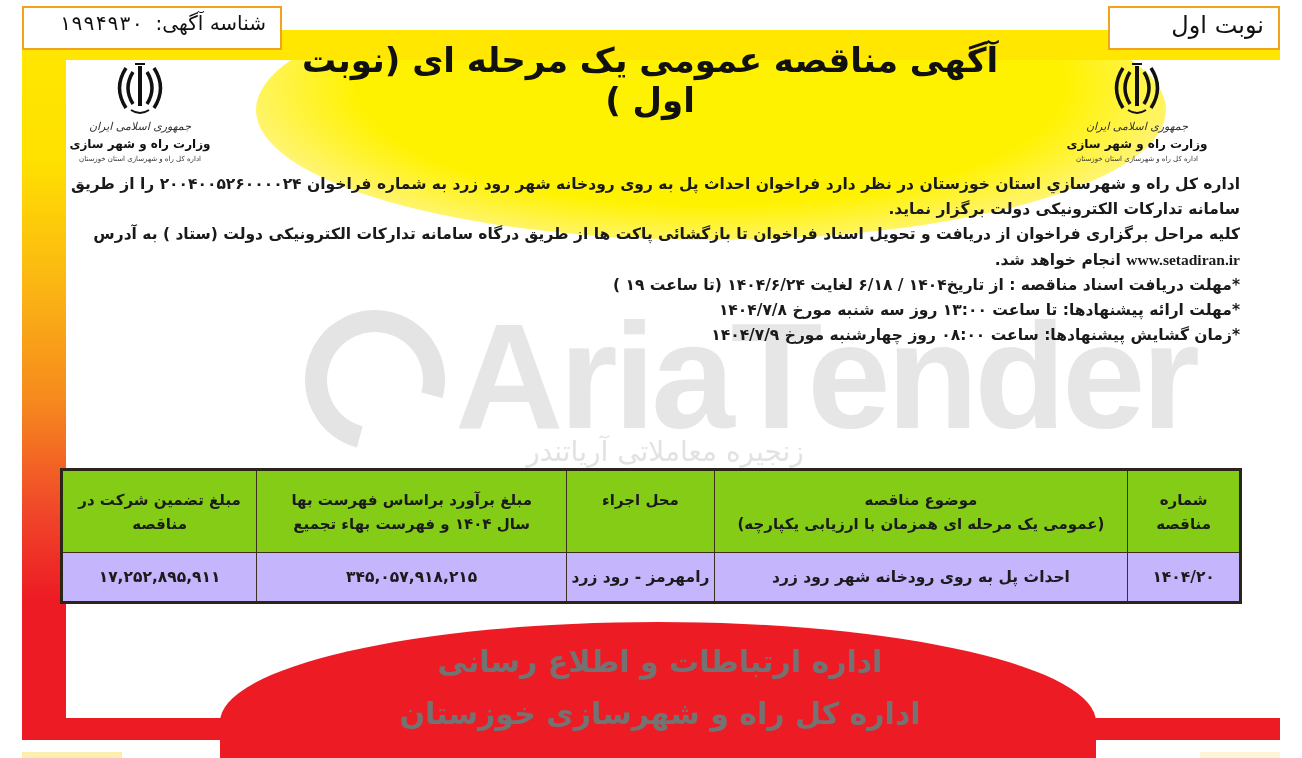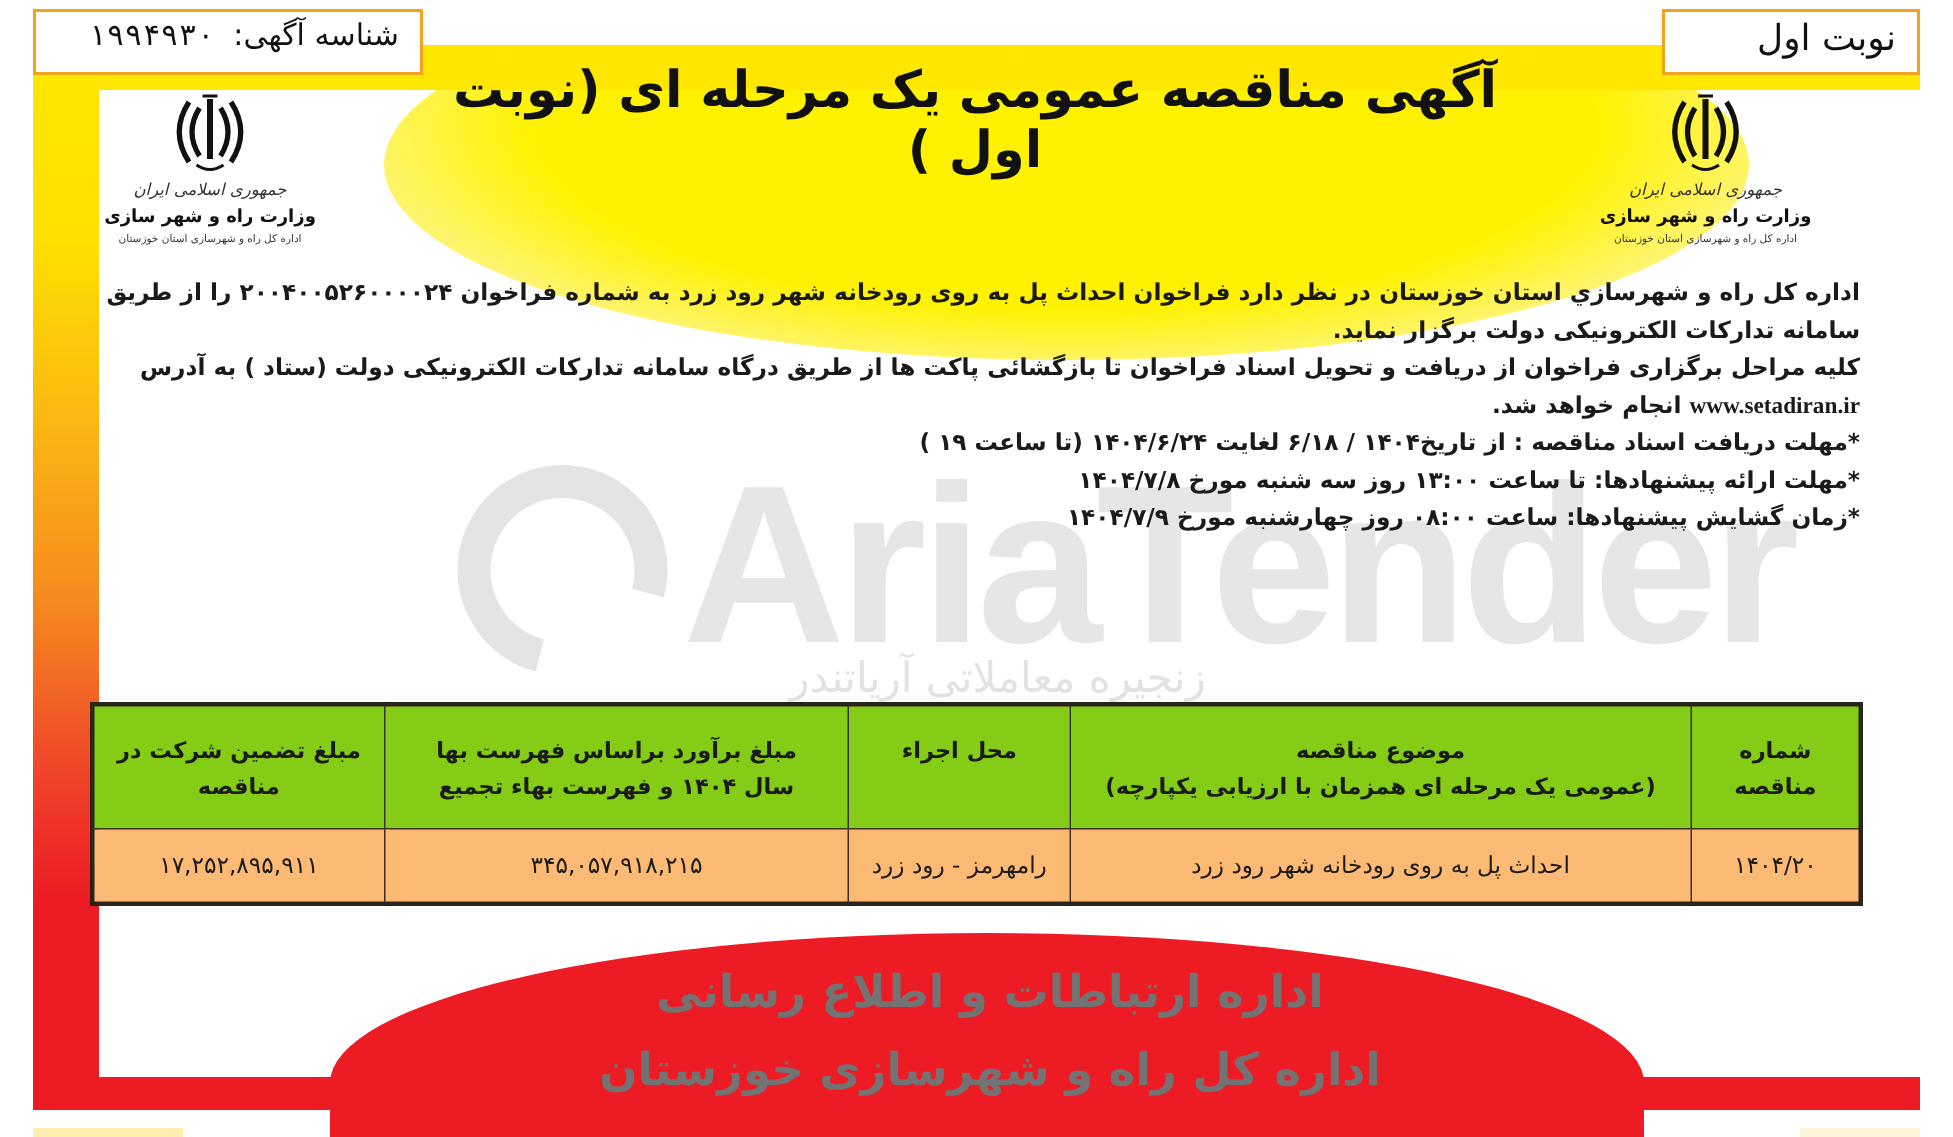--- a/index.html
+++ b/index.html
@@ -42,21 +42,21 @@
   .emblem { position: absolute; top: 62px; width: 170px; text-align: center; z-index: 2; }
   .emblem-left { left: 55px; }
   .emblem-right { right: 80px; }
   .emblem svg { display: block; margin: 0 auto; }
   .emb-line1 { font-family: "DejaVu Serif", serif; font-style: italic; font-size: 11px; color: #333; margin-top: 4px; }
   .emb-line2 { font-weight: bold; font-size: 12px; color: #111; margin-top: 4px; }
   .emb-line3 { font-size: 7px; color: #333; margin-top: 4px; }
 
   
   .body-text {
-    position: absolute; left: 60px; top: 183px; width: 1180px;
+    position: absolute; left: 60px; top: 172px; width: 1180px;
     font-size: 15.5px; font-weight: bold; line-height: 25px; color: #1a1a1a; text-align: right;
     z-index: 2;
   }
   .body-text p { margin: 0; }
   .ltr { direction: ltr; unicode-bidi: embed; font-family: "Liberation Serif", serif; font-weight: bold; }
 
   
   .watermark {
     position: absolute; left: 305px; top: 300px; width: 720px; height: 180px; z-index: 1;
     color: #e3e3e3; pointer-events: none; direction: ltr;
@@ -65,21 +65,21 @@
   .wm-text { position: absolute; left: 150px; top: -10px; font-family: "Liberation Sans", sans-serif; font-weight: bold; font-size: 150px; letter-spacing: -4px; color: #e6e6e6; }
   .wm-sub { position: absolute; left: 10px; top: 135px; width: 700px; text-align: center; font-size: 28px; color: #e2e2e2; letter-spacing: 10px; direction: rtl; }
 
   
   .tender-table {
     position: absolute; left: 60px; top: 468px; width: 1182px; border-collapse: collapse;
     border: 3px solid #2b2418; z-index: 2; direction: rtl;
   }
   .tender-table th, .tender-table td { border: 1.5px solid #3a2f20; text-align: center; font-size: 15px; color: #1b1b1b; }
   .tender-table th { background: #84cc16; height: 83px; font-weight: bold; line-height: 24px; padding: 2px 8px; vertical-align: middle; }
-  .tender-table td { background: #fdba74; height: 50px; font-weight: normal; font-size: 15.5px; }
+  .tender-table td { background: #c4b5fd; height: 50px; font-weight: bold; font-size: 15.5px; }
   .col-num { width: 115px; }
   .col-subj { width: 432px; }
   .col-loc { width: 152px; }
   .col-est { width: 320px; }
   .col-guar { width: 199px; }
 
   
   .footer-band {
     position: absolute; left: 22px; top: 718px; width: 1258px; height: 22px; background: #ed1c24; z-index: 3;
   }

